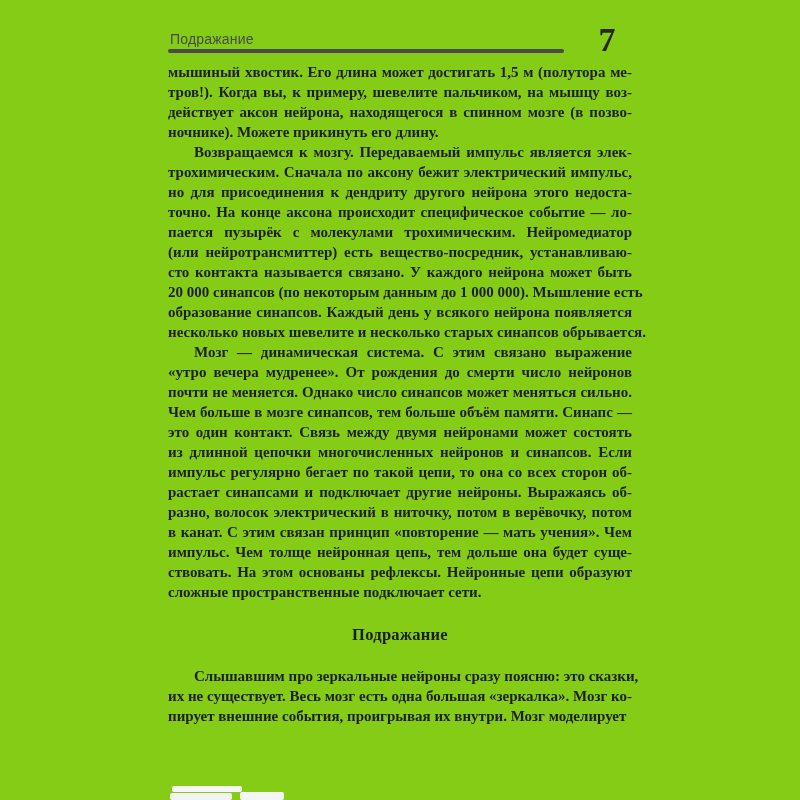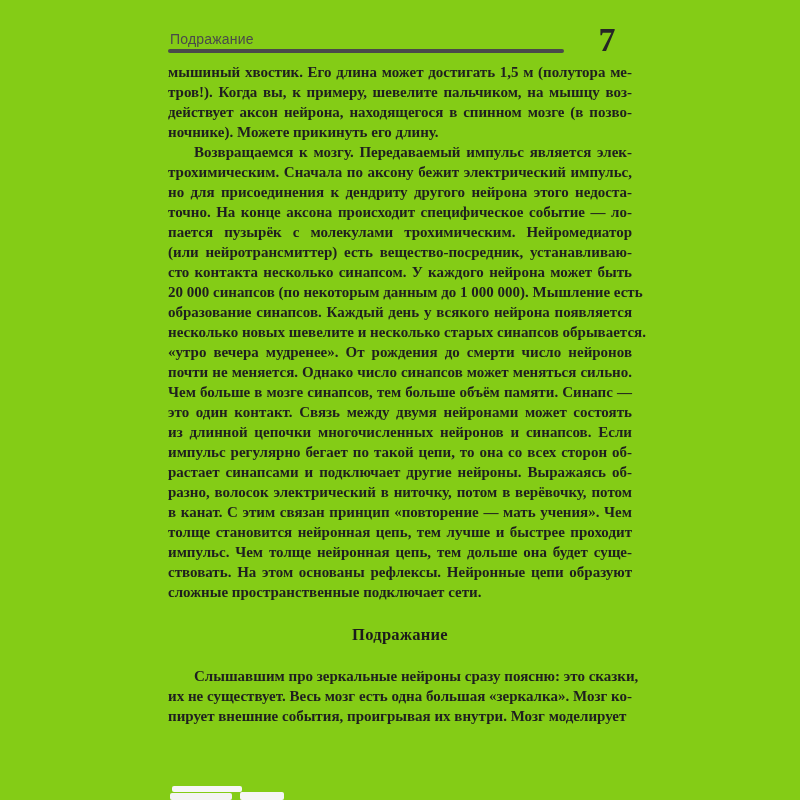--- a/index.html
+++ b/index.html
@@ -104,36 +104,36 @@
         <div class="line">действует аксон нейрона, находящегося в спинном мозге (в позво-</div>
         <div class="line last">ночнике). Можете прикинуть его длину.</div>
       </div>
       <div class="paragraph">
         <div class="line indent">Возвращаемся к мозгу. Передаваемый импульс является элек-</div>
         <div class="line">трохимическим. Сначала по аксону бежит электрический импульс,</div>
         <div class="line">но для присоединения к дендриту другого нейрона этого недоста-</div>
         <div class="line">точно. На конце аксона происходит специфическое событие — ло-</div>
         <div class="line">пается пузырёк с молекулами трохимическим. Нейромедиатор</div>
         <div class="line">(или нейротрансмиттер) есть вещество-посредник, устанавливаю-</div>
-        <div class="line">сто контакта несколько синапсом. У каждого нейрона может быть</div>
+        <div class="line">сто контакта называется связано. У каждого нейрона может быть</div>
         <div class="line">20 000 синапсов (по некоторым данным до 1 000 000). Мышление есть</div>
         <div class="line">образование синапсов. Каждый день у всякого нейрона появляется</div>
         <div class="line last">несколько новых шевелите и несколько старых синапсов обрывается.</div>
       </div>
       <div class="paragraph">
+        <div class="line indent">Мозг — динамическая система. С этим связано выражение</div>
         <div class="line">«утро вечера мудренее». От рождения до смерти число нейронов</div>
         <div class="line">почти не меняется. Однако число синапсов может меняться сильно.</div>
         <div class="line">Чем больше в мозге синапсов, тем больше объём памяти. Синапс —</div>
         <div class="line">это один контакт. Связь между двумя нейронами может состоять</div>
         <div class="line">из длинной цепочки многочисленных нейронов и синапсов. Если</div>
         <div class="line">импульс регулярно бегает по такой цепи, то она со всех сторон об-</div>
         <div class="line">растает синапсами и подключает другие нейроны. Выражаясь об-</div>
         <div class="line">разно, волосок электрический в ниточку, потом в верёвочку, потом</div>
         <div class="line">в канат. С этим связан принцип «повторение — мать учения». Чем</div>
-        <div class="line">толще становится нейронная цепь, тем лучше и быстрее проходит</div>
         <div class="line">импульс. Чем толще нейронная цепь, тем дольше она будет суще-</div>
         <div class="line">ствовать. На этом основаны рефлексы. Нейронные цепи образуют</div>
         <div class="line last">сложные пространственные подключает сети.</div>
       </div>
       <div class="section-heading">Подражание</div>
       <div class="paragraph">
         <div class="line indent">Слышавшим про зеркальные нейроны сразу поясню: это сказки,</div>
         <div class="line">их не существует. Весь мозг есть одна большая «зеркалка». Мозг ко-</div>
         <div class="line last">пирует внешние события, проигрывая их внутри. Мозг моделирует</div>
       </div>

